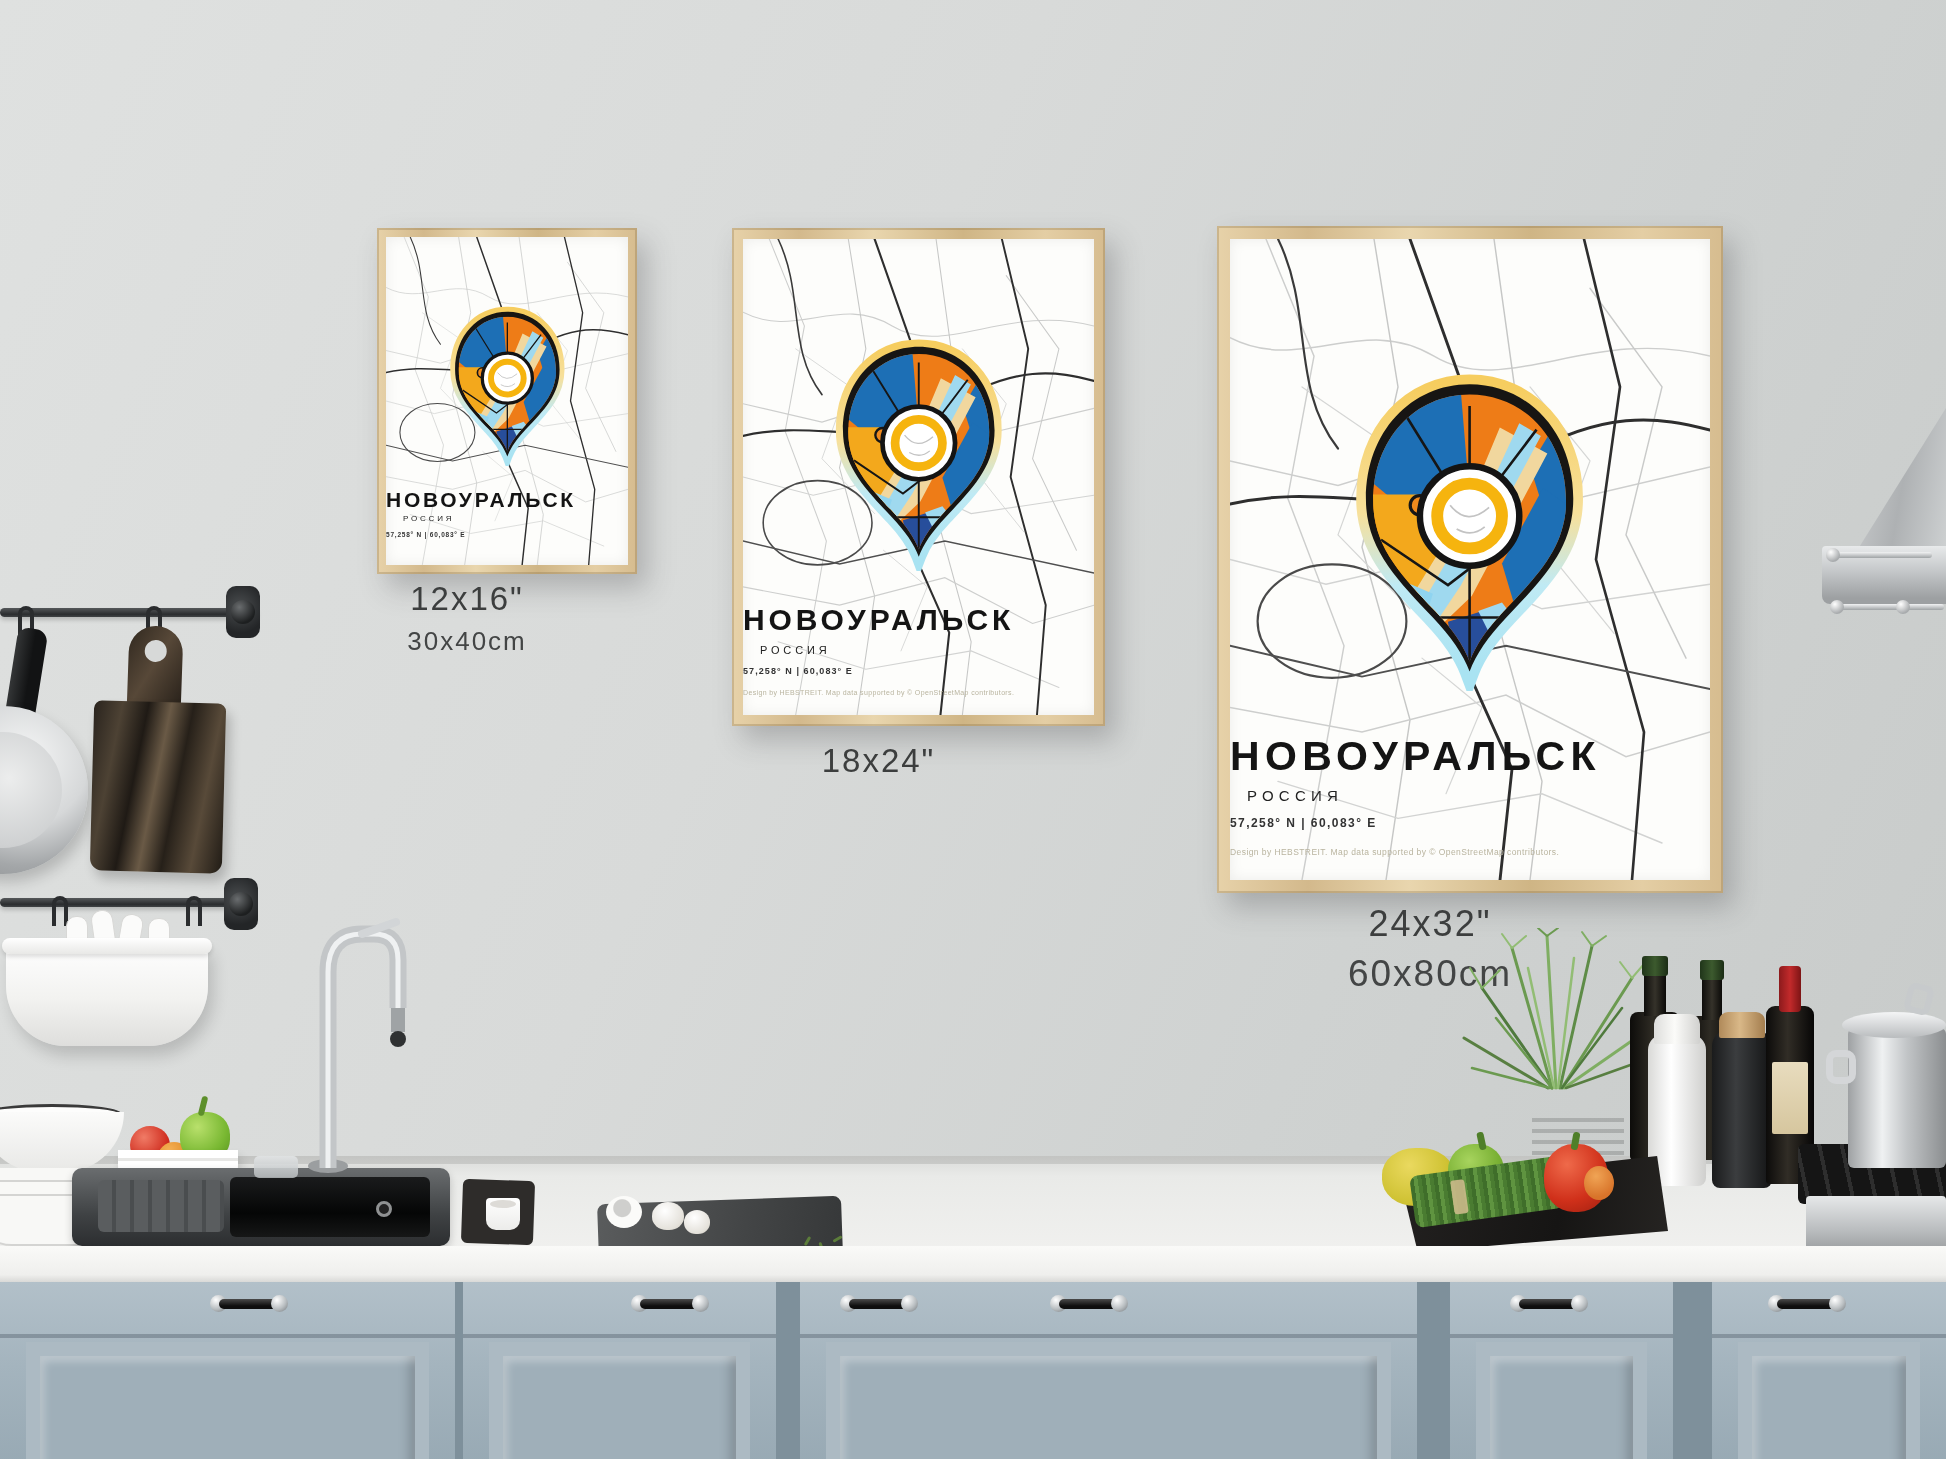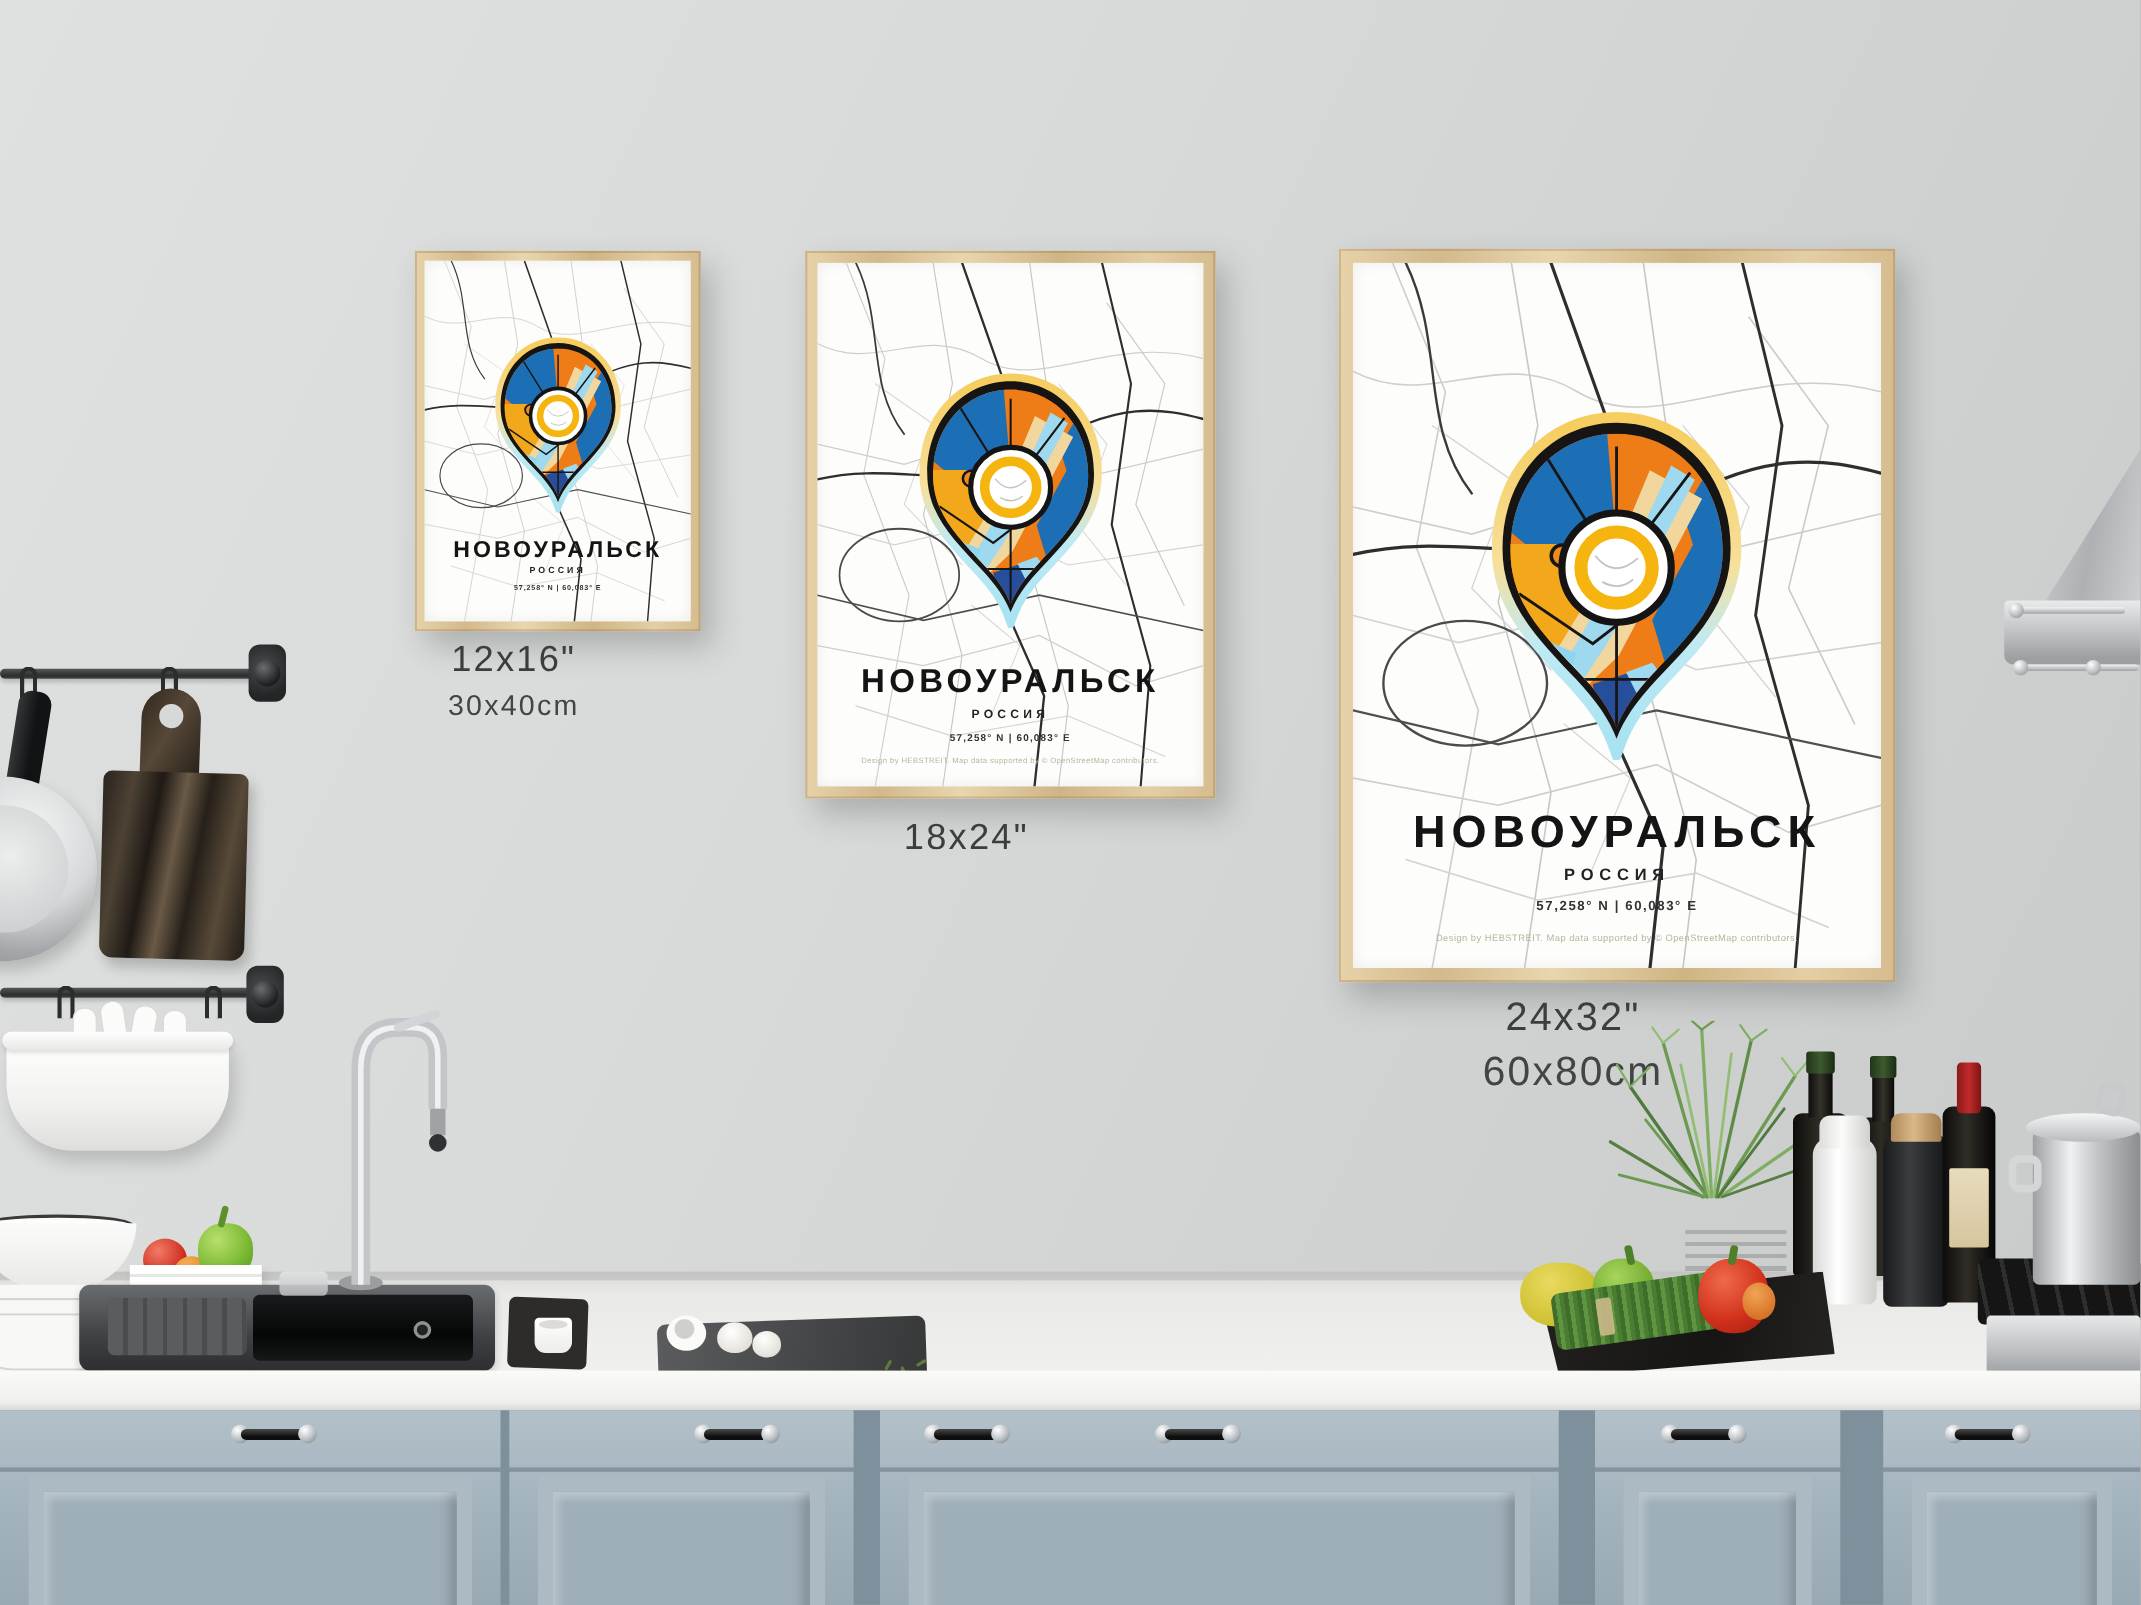--- a/index.html
+++ b/index.html
@@ -11,23 +11,23 @@
   
   .poster{background:linear-gradient(90deg,#e7d2a9 0%,#d3b98c 18%,#e9d6ae 38%,#cfb585 62%,#e4cea4 84%,#d6bc8f 100%);
           box-shadow:10px 14px 26px rgba(60,62,64,.28), inset 0 0 0 2px rgba(120,95,55,.25);}
   .print{position:absolute;background:#fdfdfb;overflow:hidden;box-shadow:inset 0 0 14px rgba(0,0,0,.07);}
   .p1{left:337px;top:212px;width:260px;height:346px;padding:9px;}
   .p2{left:692px;top:212px;width:373px;height:498px;padding:11px;}
   .p3{left:1177px;top:210px;width:506px;height:667px;padding:13px;}
   .p1 .print{inset:9px;} .p2 .print{inset:11px;} .p3 .print{inset:13px;}
   .map-bg{left:0;top:0;width:100%;height:100%;}
   .pin{left:23%;top:20%;width:54%;height:auto;}
-  .ptxt{left:0;width:100%;text-align:center;color:#141414;white-space:nowrap;}
+  .ptxt{left:0;width:100%;text-align:left;color:#141414;white-space:nowrap;}
   .ptitle{font-weight:bold;letter-spacing:.13em;}
-  .psub{font-weight:bold;letter-spacing:.35em;color:#222;}
+  .psub{font-weight:normal;letter-spacing:.35em;color:#222;margin-left:17px;}
   .pcoord{font-weight:bold;letter-spacing:.12em;color:#333;}
   .pcredit{color:#b9b49f;letter-spacing:.05em;}
   .p1 .ptitle{top:76.5%;font-size:21px;} .p1 .psub{top:84.5%;font-size:8px;} .p1 .pcoord{top:89.5%;font-size:6.5px;}
   .p2 .ptitle{top:76.5%;font-size:30px;} .p2 .psub{top:85%;font-size:11px;} .p2 .pcoord{top:89.8%;font-size:9px;} .p2 .pcredit{top:94.6%;font-size:7px;}
   .p3 .ptitle{top:77%;font-size:41px;}  .p3 .psub{top:85.5%;font-size:15px;} .p3 .pcoord{top:90%;font-size:12px;} .p3 .pcredit{top:94.8%;font-size:8.5px;}
 
   .size-label{text-align:center;color:#3c3e3e;}
   .size-in{font-size:33px;letter-spacing:2px;font-weight:500;position:static;}
   .size-cm{font-size:26px;letter-spacing:2px;font-weight:400;margin-top:8px;position:static;color:#434545;}
   .lab1{left:337px;top:580px;width:260px;}

